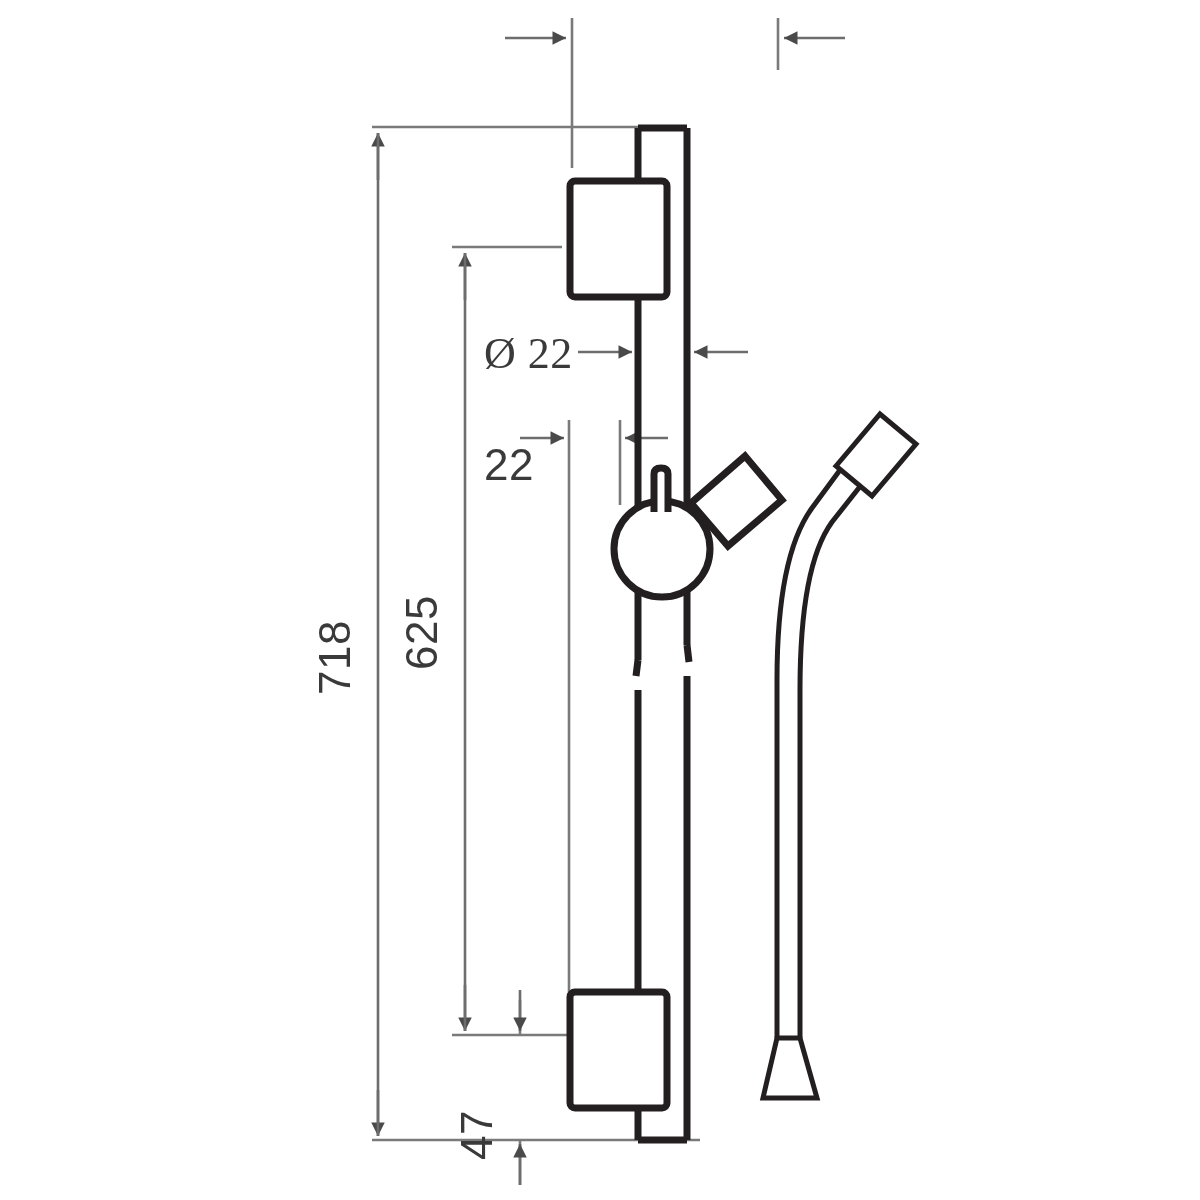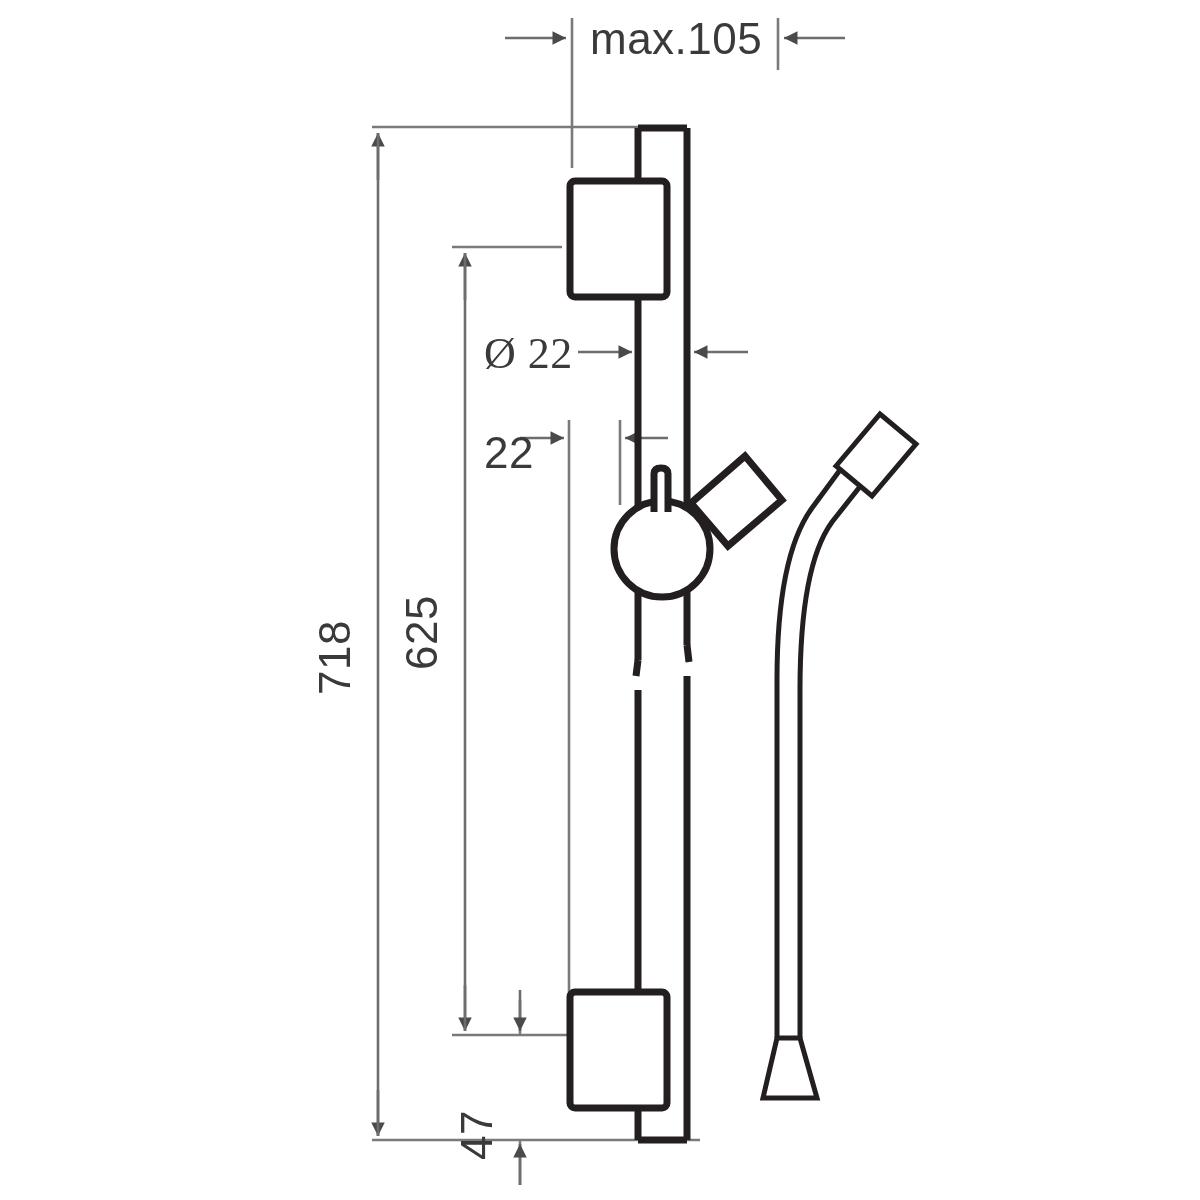--- a/index.html
+++ b/index.html
@@ -117,25 +117,24 @@
       <path d="M777,1038 L777,680 Q777,556 812,508 L840,470" stroke-width="5"></path>
 
       <path d="M800,1038 L800,690 Q800,566 832,522 L862,484" stroke-width="5"></path>
 
       <path d="M836,466 L880,414 L916,444 L872,496 Z" stroke-width="5" fill="#ffffff"></path>
 
       <path d="M777,1038 L763,1098 L817,1098 L800,1038 Z" stroke-width="5" fill="#ffffff"></path>
     </g>
   </svg>
 
-  <div class="dim-label" style="left:590px; top:14px;">max.105</div>
 
   <div class="dim-label" style="left:484px; top:328px;font-family:Liberation Serif, serif;">Ø 22</div>
 
-  <div class="dim-label" style="left:484px; top:428px;">22</div>
+  <div class="dim-label" style="left:484px; top:440px;">22</div>
 
   <div class="dim-label rot" style="left:360px; top:645px;">718</div>
 
   <div class="dim-label rot" style="left:447px; top:620px;">625</div>
 
   <div class="dim-label rot" style="left:502px; top:1110px;">47</div>
 
 </div>
 
 </body></html>

